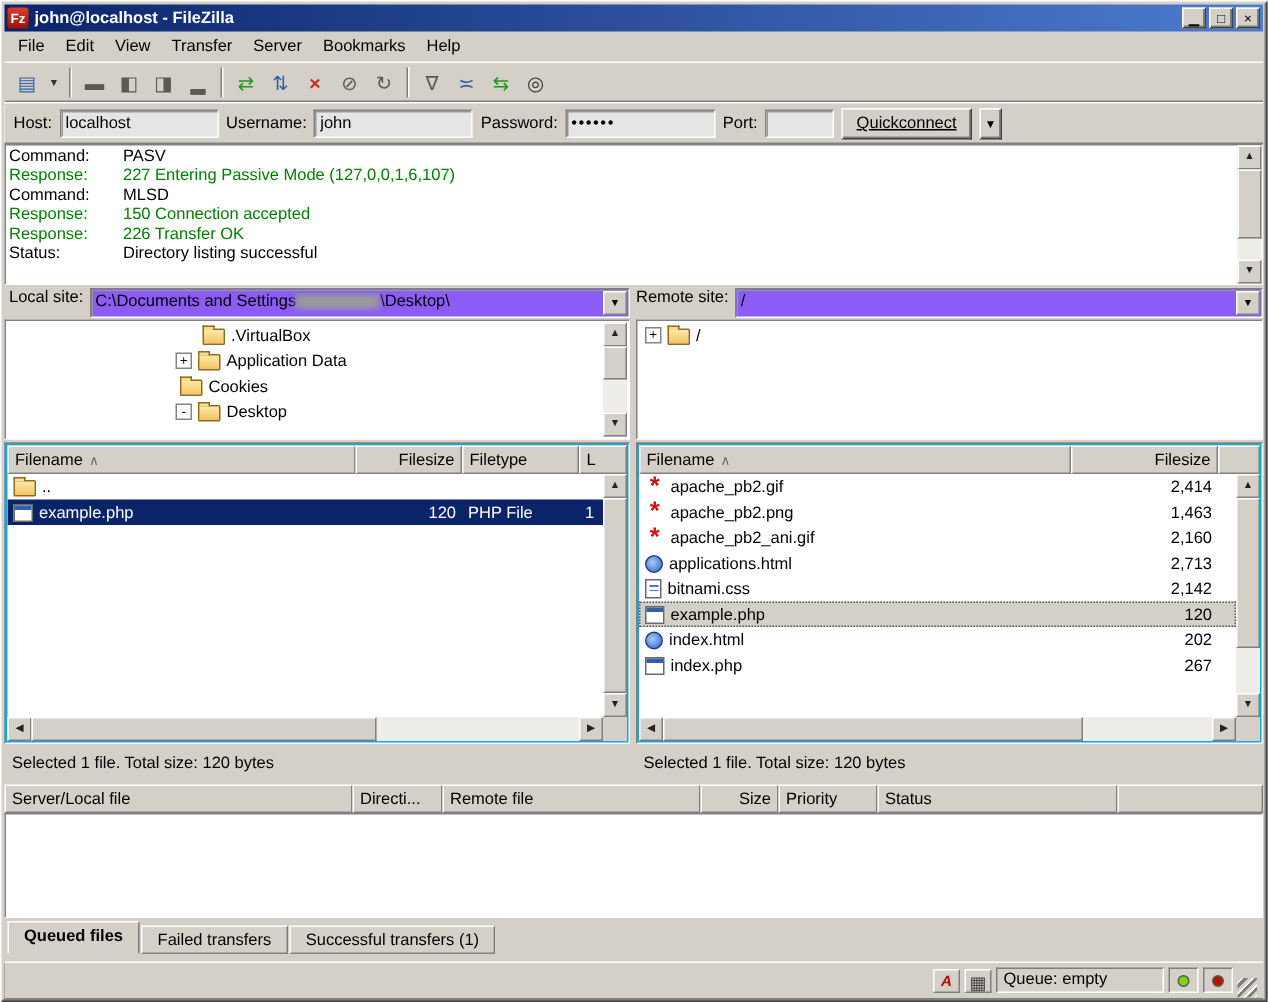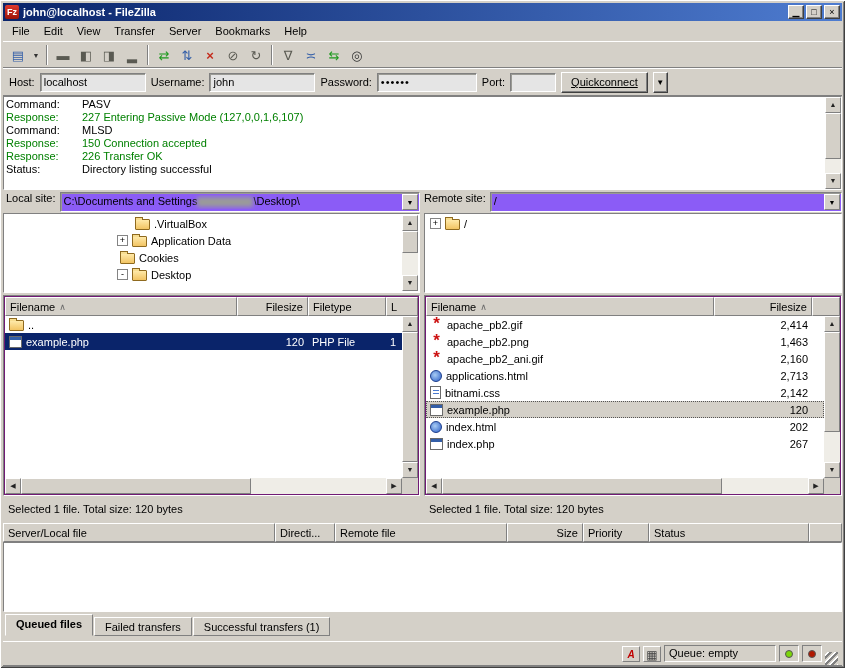--- a/index.html
+++ b/index.html
@@ -99,21 +99,21 @@
   .icon-window::before { content:""; position:absolute; left:0; right:0; top:0; height:3px; background:#335EA8; }
   .icon-burst { width:13px; height:13px; color:#CC1111; font-size:17px; line-height:12px; text-align:center; font-weight:bold; }
   .icon-ball { width:12px; height:12px; border-radius:50%; background:radial-gradient(circle at 4px 4px,#A8CCF4,#2B5EC6); border:1px solid #1A3C8C; }
   .icon-page { width:11px; height:13px; background:#fff; border:1px solid #6A6A6A; position:relative; }
   .icon-page::before { content:""; position:absolute; left:2px; top:3px; width:6px; height:6px;
     background:repeating-linear-gradient(#4A7ACF 0 1px,#fff 1px 3px); }
   .icon-pic { width:13px; height:12px; border:1px solid #6A6A6A;
     background:linear-gradient(135deg,#E86050 0 40%,#F2C040 40% 60%,#3A66C8 60% 100%); }
 
   
-  .listbox { background:#701a75; }
+  .listbox { background:#0ea5e9; }
   #local-listbox { left:3px; top:295px; width:417px; height:201px; }
   #remote-listbox { left:424px; top:295px; width:418px; height:201px; }
   .lheader { position:absolute; left:1px; right:1px; top:1px; height:19px; display:flex; background:#D4D0C8; }
   .hcell { border:1px solid; border-color:#FFFFFF #808080 #808080 #FFFFFF; padding:2px 4px;
     white-space:nowrap; overflow:hidden; display:flex; align-items:center; gap:4px; }
   .hcell.num { justify-content:flex-end; }
   .sort-caret { color:#6A6A6A; font-size:9px; }
   .lbody { position:absolute; left:1px; top:20px; bottom:17px; overflow:hidden; background:#fff; }
   #local-listbox .lbody { right:17px; }
   #remote-listbox .lbody { right:17px; }
@@ -131,21 +131,21 @@
   
   .rc-name { width:288px; } .rc-size { width:98px; } .rc-fill { flex:1; }
 
   
   .panel-status { height:20px; line-height:20px; padding-left:5px; }
   #local-status { left:3px; top:499px; width:417px; }
   #remote-status { left:424px; top:499px; width:418px; }
 
   
   #queue-header { left:3px; top:523px; width:839px; height:19px; display:flex; background:#D4D0C8; }
-  .qc-1 { width:272px; } .qc-2 { width:60px; } .qc-3 { width:172px; } .qc-4 { width:76px; }
+  .qc-1 { width:232px; } .qc-2 { width:60px; } .qc-3 { width:172px; } .qc-4 { width:52px; }
   .qc-5 { width:66px; } .qc-6 { width:160px; } .qc-7 { flex:1; }
   #queue-body { left:3px; top:542px; width:839px; height:70px; background:#fff; }
 
   
   #tabs { left:5px; top:614px; width:837px; height:22px; display:flex; align-items:flex-end; gap:1px; }
   .tab { padding:3px 10px 4px; border:1px solid; border-color:#FFFFFF #808080 #808080 #FFFFFF;
     background:#D4D0C8; height:19px; }
   .tab.active { height:22px; font-weight:bold; border-bottom-color:#D4D0C8; }
 
   

